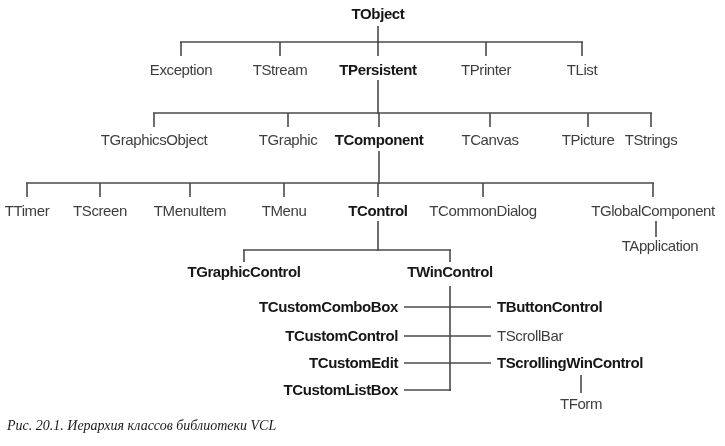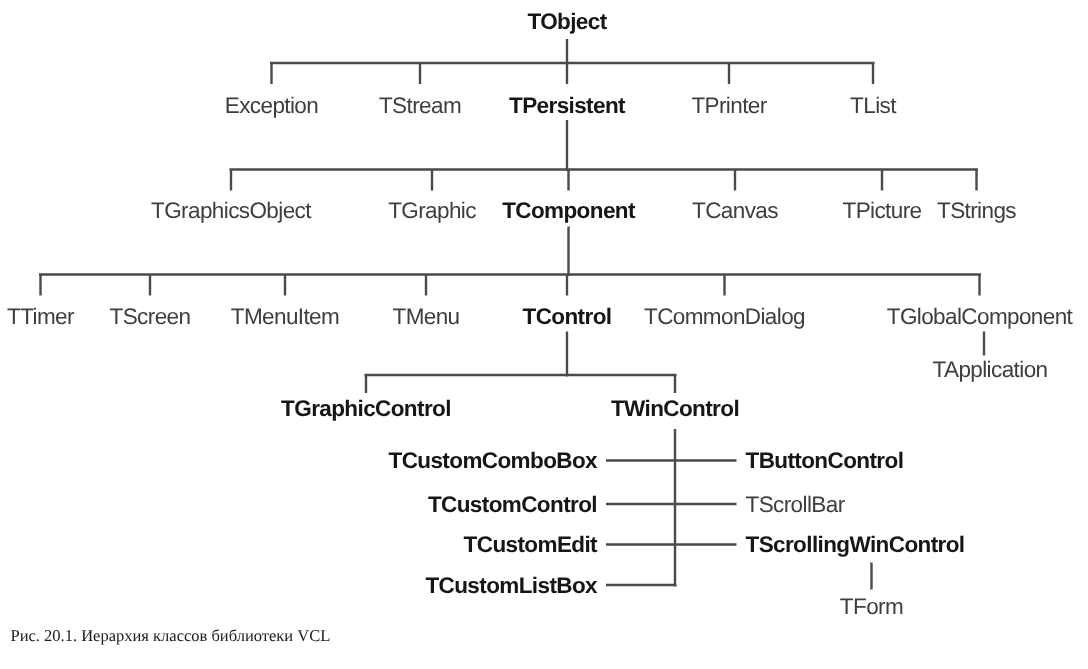--- a/index.html
+++ b/index.html
@@ -19,21 +19,22 @@
     letter-spacing: -0.4px;
   }
   #diagram-svg text.node.bold {
     font-weight: 700;
     fill: #161616;
   }
   .caption {
     position: absolute;
     left: 7px; top: 418px;
     font-family: "Liberation Serif", serif;
-    font-size: 11px;
+    font-style: italic;
+    font-size: 14px;
     color: #1b1b1b;
     white-space: nowrap;
   }
 </style>
 </head>
 <body>
 
 <svg id="diagram-svg" width="725" height="418" viewBox="0 0 725 418">
     <line x1="378" y1="26" x2="378" y2="43" stroke="#4a4a4a"></line>
     <line x1="180" y1="42" x2="583" y2="42" stroke="#4a4a4a"></line>

